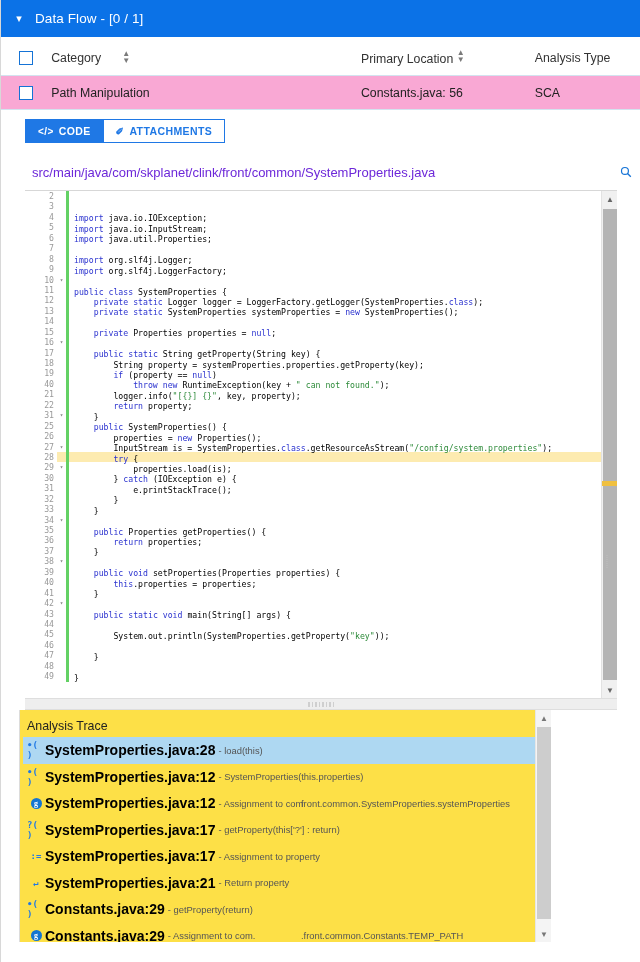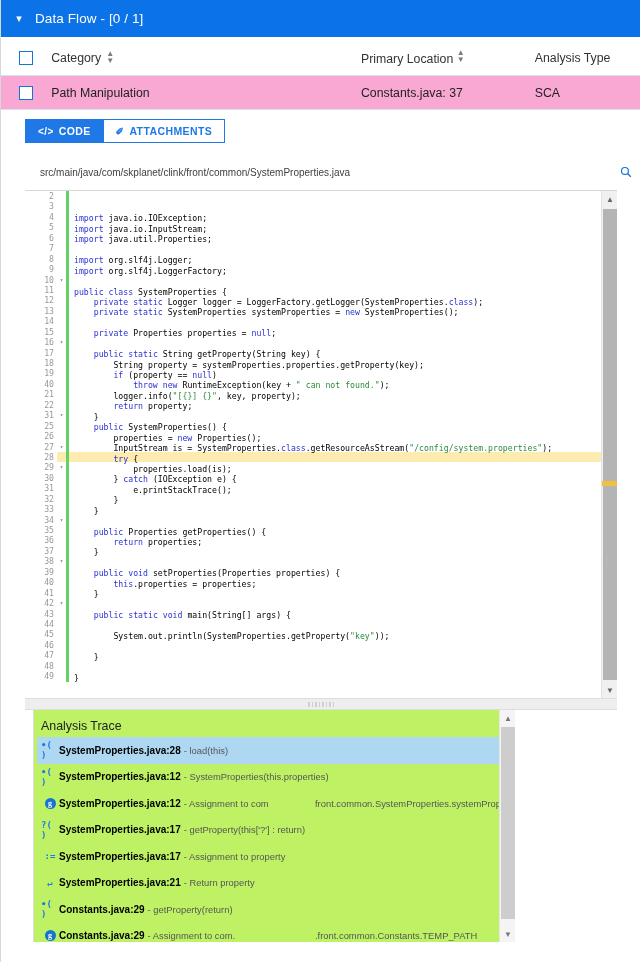--- a/index.html
+++ b/index.html
@@ -59,21 +59,21 @@
     border-bottom: 1px solid #d3e3ef;
   }
   .cb-cell { width: 52px; display:flex; justify-content:center; }
   .chk {
     width: 12px; height: 12px;
     border: 1.6px solid #1573d6;
     background: #fff;
     display: inline-block;
     cursor: pointer;
   }
-  .c-cat  { width: 298px; display:flex; align-items:center; gap:5px;}
+  .c-cat  { width: 298px; display:flex; align-items:center; gap:21px;}
   .c-loc  { width: 180px; margin-left: 22px; }
   .c-type { width: 110px; }
   .sorter {
     display: inline-block;
     font-size: 8px;
     line-height: 7px;
     color: #7a7a7a;
     cursor: pointer;
     transform: translateY(-1px);
   }
@@ -102,23 +102,22 @@
   .tab.idle   { background: #fff; color: #1f78e5; border-left: none; }
   .tab .ic { font-size: 10px; }
 
   
   .pathrow {
     display: flex;
     align-items: center;
     height: 36px;
     margin-top: 11px;
     padding: 0 0 0 31px;
-    font-size: 10px;
-    color: #404040;
-    margin-left: 8px;
+    font-size: 13px;
+    color: #6d28d9;
   }
   .pathrow .pth { flex: 1; }
   .search-ic {
     width: 30px; display:flex; align-items:center; justify-content:center;
     color:#1573d6; cursor:pointer;
   }
 
   
   .codewrap {
     position: relative;
@@ -225,25 +224,25 @@
   .splitter .dots { display:flex; gap:2px; }
   .splitter .dots b {
     display:block; width:1.5px; height:5px;
     background: #cfcfcf;
     border-radius: 0;
   }
 
   
   .tracewrap {
     position: relative;
-    margin-left: 32px;
-    width: 482px;
+    margin-left: 18px;
+    width: 532px;
     height: 232px;
     box-sizing: border-box;
-    background: #bef264;
+    background: #fde047;
     overflow: hidden;
   }
   .trace-title {
     font-size: 12.4px;
     color: #222;
     padding: 9px 0 4px 8px;
   }
   .trace-list { padding-left: 4px; }
   .trace-item {
     display: flex;
@@ -269,21 +268,21 @@
     background: #1575d1;
     color: #fff;
     font-size: 8px;
     font-weight: bold;
     display: flex; align-items: center; justify-content: center;
     font-family: "Liberation Serif", serif;
   }
   .trace-item .loc {
     color: #000;
     font-weight: bold;
-    font-size: 10px;
+    font-size: 14px;
     margin-right: 3px;
   }
   .trace-item .dsc { color: #555; }
   .trace-item .extra {
     color: #555;
     margin-left: 0;
     position: absolute;
     left: 278px;
   }
   .trace-item { position: relative; }
@@ -341,21 +340,21 @@
       <div class="c-type">
         <span>Analysis Type</span>
       </div>
     </div>
 
     <div class="res-row">
       <div class="cb-cell">
         <span class="chk"></span>
       </div>
       <div class="c-cat">Path Manipulation</div>
-      <div class="c-loc">Constants.java: 37</div>
+      <div class="c-loc">Constants.java: 56</div>
       <div class="c-type">SCA</div>
     </div>
   </div>
 
   <div class="tabbar">
     <div class="tab active">
       <span class="ic">&lt;/&gt;</span>
       <span>CODE</span>
     </div>
     <div class="tab idle">

